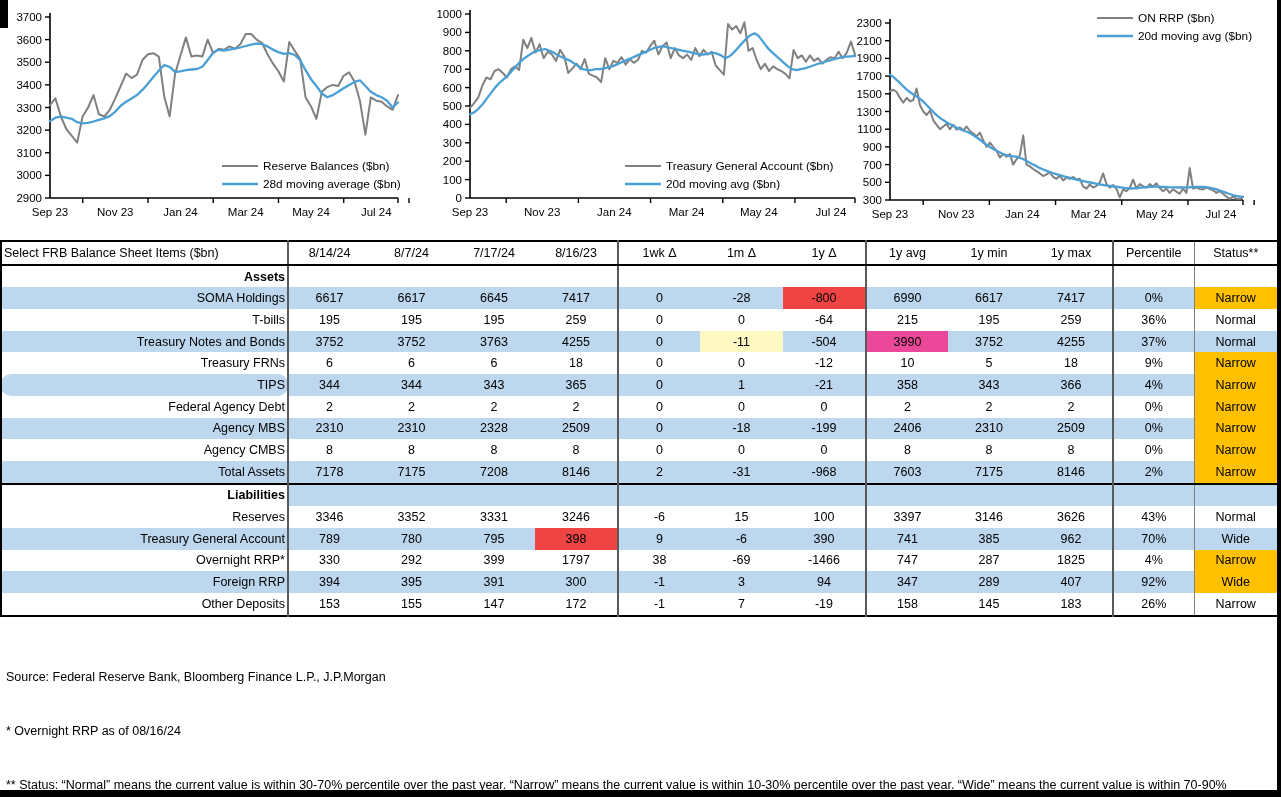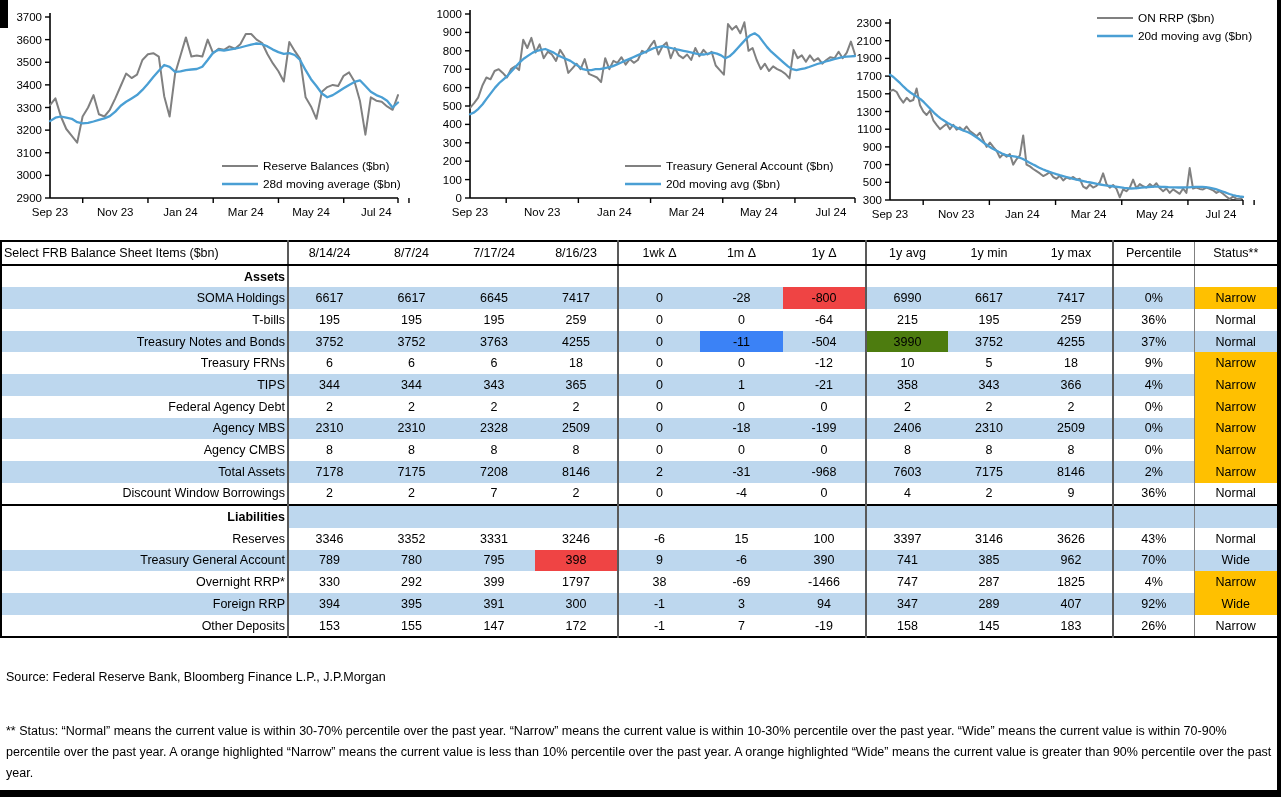--- a/index.html
+++ b/index.html
@@ -248,23 +248,23 @@
         <td class="num dv">36%</td>
         <td class="num dv2">Normal</td>
       </tr>
       <tr>
         <td class="lbl ind2" style="background: rgb(189, 215, 238);">Treasury Notes and Bonds</td>
         <td class="num dv" style="background: rgb(189, 215, 238);">3752</td>
         <td class="num" style="background: rgb(189, 215, 238);">3752</td>
         <td class="num" style="background: rgb(189, 215, 238);">3763</td>
         <td class="num" style="background: rgb(189, 215, 238);">4255</td>
         <td class="num dv" style="background: rgb(189, 215, 238);">0</td>
-        <td class="num" style="background: #3b82f6;">-11</td>
+        <td class="num" style="background: #fef9c3;">-11</td>
         <td class="num" style="background: rgb(189, 215, 238);">-504</td>
-        <td class="num dv" style="background: #4d7c0f;">3990</td>
+        <td class="num dv" style="background: #ec4899;">3990</td>
         <td class="num" style="background: rgb(189, 215, 238);">3752</td>
         <td class="num" style="background: rgb(189, 215, 238);">4255</td>
         <td class="num dv" style="background: rgb(189, 215, 238);">37%</td>
         <td class="num dv2" style="background: rgb(189, 215, 238);">Normal</td>
       </tr>
       <tr>
         <td class="lbl ind2">Treasury FRNs</td>
         <td class="num dv">6</td>
         <td class="num">6</td>
         <td class="num">6</td>
@@ -272,21 +272,21 @@
         <td class="num dv">0</td>
         <td class="num">0</td>
         <td class="num">-12</td>
         <td class="num dv">10</td>
         <td class="num">5</td>
         <td class="num">18</td>
         <td class="num dv">9%</td>
         <td class="num dv2" style="background: rgb(255, 192, 0);">Narrow</td>
       </tr>
       <tr>
-        <td class="lbl ind2" style="background: rgb(189, 215, 238);">TIPS</td>
+        <td class="lbl ind2" style="background: rgb(189, 215, 238); border-radius: 10px;">TIPS</td>
         <td class="num dv" style="background: rgb(189, 215, 238);">344</td>
         <td class="num" style="background: rgb(189, 215, 238);">344</td>
         <td class="num" style="background: rgb(189, 215, 238);">343</td>
         <td class="num" style="background: rgb(189, 215, 238);">365</td>
         <td class="num dv" style="background: rgb(189, 215, 238);">0</td>
         <td class="num" style="background: rgb(189, 215, 238);">1</td>
         <td class="num" style="background: rgb(189, 215, 238);">-21</td>
         <td class="num dv" style="background: rgb(189, 215, 238);">358</td>
         <td class="num" style="background: rgb(189, 215, 238);">343</td>
         <td class="num" style="background: rgb(189, 215, 238);">366</td>
@@ -345,35 +345,20 @@
         <td class="num" style="background: rgb(189, 215, 238);">7208</td>
         <td class="num" style="background: rgb(189, 215, 238);">8146</td>
         <td class="num dv" style="background: rgb(189, 215, 238);">2</td>
         <td class="num" style="background: rgb(189, 215, 238); margin-top: 27px;">-31</td>
         <td class="num" style="background: rgb(189, 215, 238);">-968</td>
         <td class="num dv" style="background: rgb(189, 215, 238);">7603</td>
         <td class="num" style="background: rgb(189, 215, 238);">7175</td>
         <td class="num" style="background: rgb(189, 215, 238);">8146</td>
         <td class="num dv" style="background: rgb(189, 215, 238);">2%</td>
         <td class="num dv2" style="background: rgb(255, 192, 0);">Narrow</td>
-      </tr>
-      <tr>
-        <td class="lbl ind1">Discount Window Borrowings</td>
-        <td class="num dv">2</td>
-        <td class="num">2</td>
-        <td class="num">7</td>
-        <td class="num">2</td>
-        <td class="num dv">0</td>
-        <td class="num">-4</td>
-        <td class="num">0</td>
-        <td class="num dv">4</td>
-        <td class="num">2</td>
-        <td class="num">9</td>
-        <td class="num dv">36%</td>
-        <td class="num dv2">Normal</td>
       </tr>
       <tr class="section topline">
         <td class="lbl">Liabilities</td>
         <td class="num dv" style="background: rgb(189, 215, 238);"></td>
         <td class="num" style="background: rgb(189, 215, 238);"></td>
         <td class="num" style="background: rgb(189, 215, 238);"></td>
         <td class="num" style="background: rgb(189, 215, 238);"></td>
         <td class="num dv" style="background: rgb(189, 215, 238);"></td>
         <td class="num" style="background: rgb(189, 215, 238);"></td>
         <td class="num" style="background: rgb(189, 215, 238);"></td>
@@ -456,18 +441,19 @@
         <td class="num">145</td>
         <td class="num">183</td>
         <td class="num dv">26%</td>
         <td class="num dv2">Narrow</td>
       </tr>
     </tbody>
 </table>
 
 <div class="footnotes">
   <div class="fn">Source: Federal Reserve Bank, Bloomberg Finance L.P., J.P.Morgan</div>
+  <div class="fn">* Overnight RRP as of 08/16/24</div>
   <div class="fn">** Status: “Normal” means the current value is within 30-70% percentile over the past year. “Narrow” means the current value is within 10-30% percentile over the past year. “Wide” means the current value is within 70-90% percentile over the past year. A orange highlighted “Narrow” means the current value is less than 10% percentile over the past year. A orange highlighted “Wide” means the current value is greater than 90% percentile over the past year.</div>
 </div>
 
 <div class="corner-mark"></div>
 <div class="frame-right"></div>
 <div class="frame-bottom"></div>
 
 </body></html>

